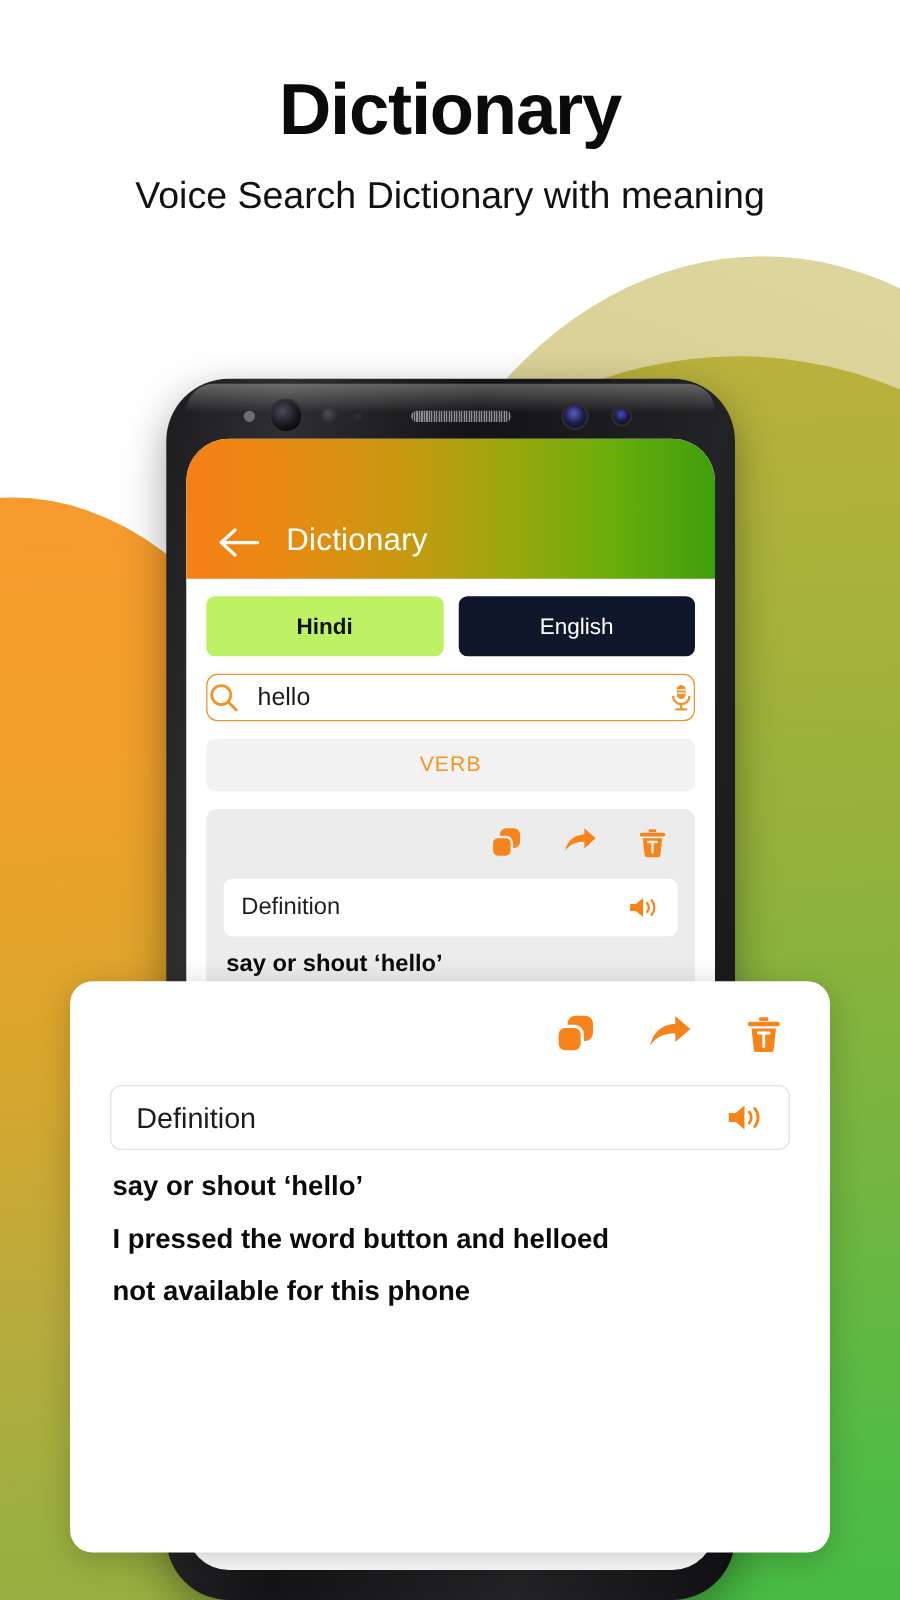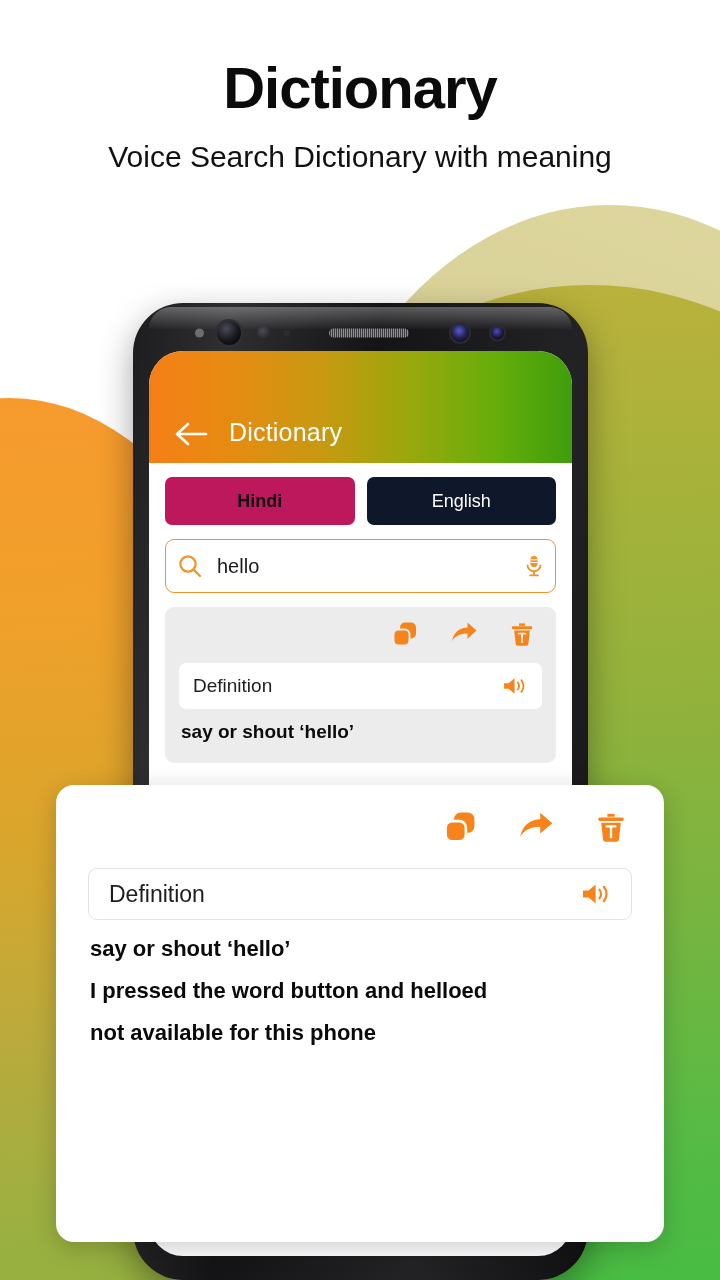--- a/index.html
+++ b/index.html
@@ -101,26 +101,26 @@
   #appbar-title { color:#fff; font-size:25px; font-weight:500; letter-spacing:.2px; }
 
   #screen-body { padding:14px 16px 0 16px; }
 
   #lang-toggle { display:flex; gap:12px; }
   .lang-btn {
     flex:1; height:48px; border-radius:7px;
     display:flex; align-items:center; justify-content:center;
     font-size:18px;
   }
-  .lang-btn.inactive { background:#be185d; color:#111; font-weight:bold; }
+  .lang-btn.inactive { background:#bef264; color:#111; font-weight:bold; }
   .lang-btn.active { background:#0f172a; color:#fff; font-weight:500; }
 
   #search-box {
-    margin-top:14px; height:54px; border:1.6px solid #f0932a; border-radius:9px;
-    background:#fff; display:flex; align-items:center; padding:0 11px; gap:14px;
+    margin-top:14px; height:38px; border:1.6px solid #f0932a; border-radius:9px;
+    background:#fff; display:flex; align-items:center; padding:0 0; gap:14px;
   }
   #search-value { flex:1; font-size:20px; color:#1a1a1a; }
 
   #pos-badge {
     margin-top:14px; height:42px; background:#f2f2f2; border-radius:7px;
     display:flex; align-items:center; justify-content:center;
     color:#f7941d; font-size:17px; font-weight:500; letter-spacing:.8px;
   }
 
   #phone-result {
@@ -208,20 +208,21 @@
           <span>
             <svg class="ico" viewBox="0 0 22 26" width="20" height="24">
               <rect x="7.2" y="2" width="7.6" height="12.4" rx="3.8" fill="#f0932a"></rect>
               <path d="M3.8 11.6 a7.2 7.2 0 0 0 14.4 0" fill="none" stroke="#f0932a" stroke-width="2"></path>
               <path d="M11 18.8 V22.6 M6.6 23.4 H15.4" stroke="#f0932a" stroke-width="2" stroke-linecap="round"></path>
               <path d="M7.6 6.2 H14.4 M7.6 9.2 H14.4" stroke="#ffffff" stroke-width="1.1"></path>
             </svg>
           </span>
         </div>
 
+        <div id="pos-badge">VERB</div>
 
         <div id="phone-result">
           <div class="icon-row">
             <span>
               <svg class="ico" viewBox="0 0 26 26" width="26" height="26">
                 <rect x="8" y="1.5" width="16" height="16" rx="5" fill="#f7841a"></rect>
                 <rect x="1.5" y="8.5" width="16" height="16" rx="5" fill="#f7841a" stroke="#ececec" stroke-width="2"></rect>
               </svg>
             </span>
             <span>

